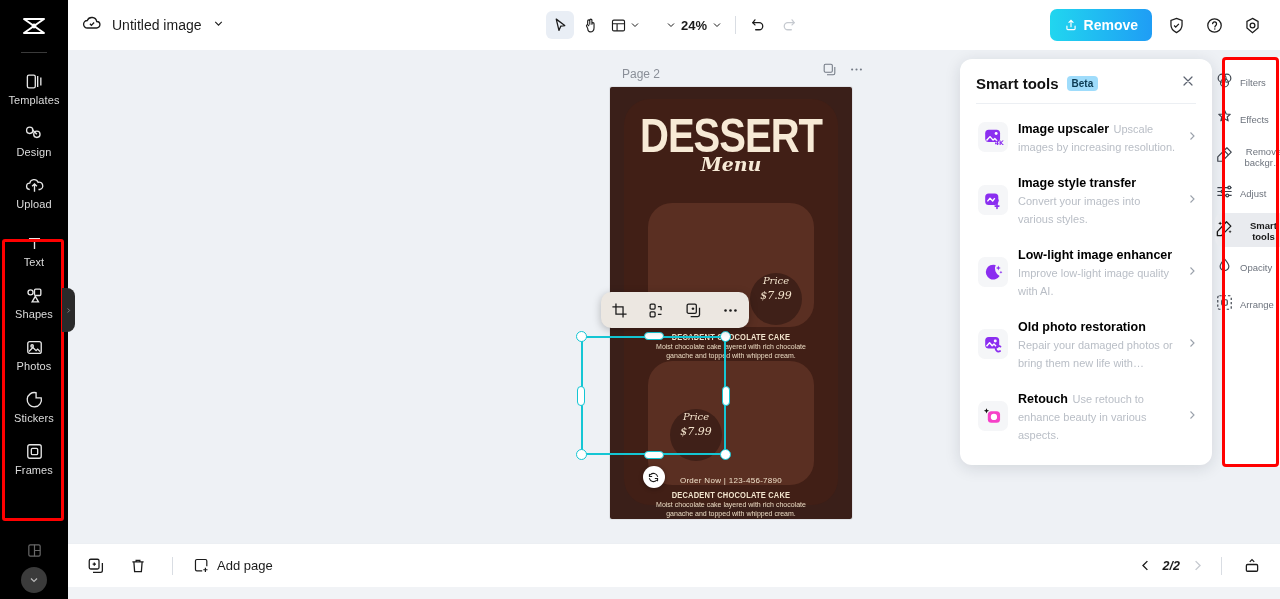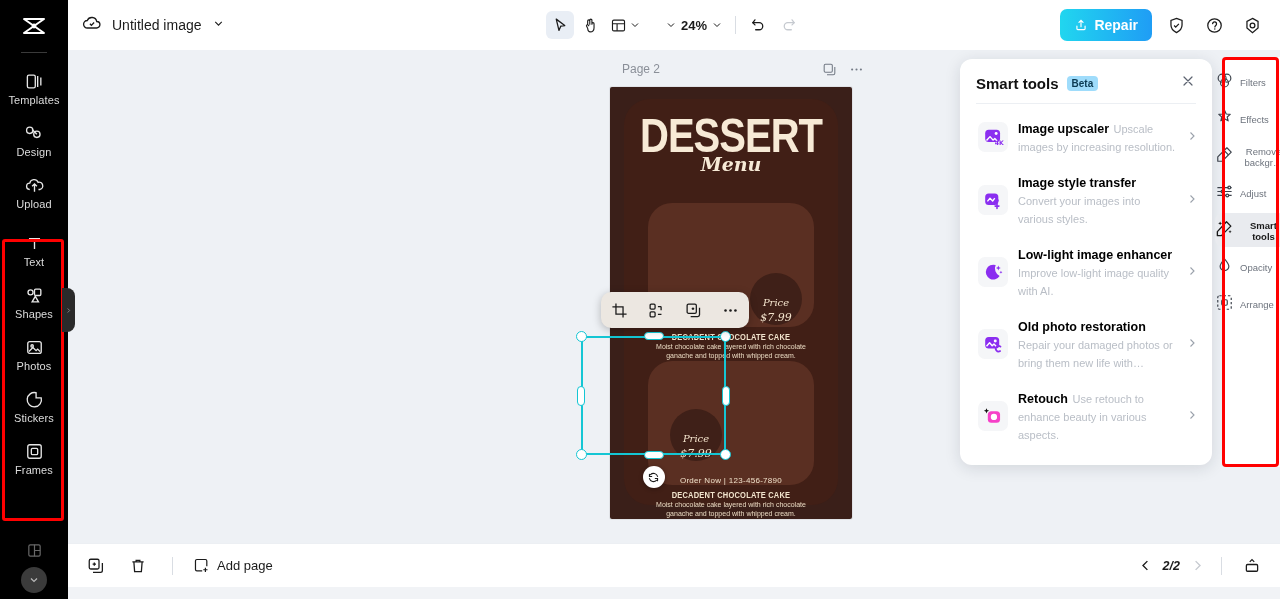--- a/index.html
+++ b/index.html
@@ -71,21 +71,21 @@
   }
   .icon-btn { width: 28px; height: 28px; display:flex; align-items:center; justify-content:center; cursor:pointer; }
 
   
   .canvas-area {
     position: absolute; left: 68px; top: 50px; right: 0; bottom: 44px;
     background: #eef1f5; overflow: hidden;
   }
   .page-head {
     position: absolute; left: 554px; top: 12px; width: 242px;
-    display: flex; align-items: flex-start;
+    display: flex; align-items: flex-end;
   }
   .page-label { font-size: 12px; color: #8a8f98; }
   .page-head-actions { margin-left: auto; display: flex; align-items: center; gap: 12px; }
   .page-card {
     position: absolute; left: 542px; top: 37px; width: 242px; height: 432px;
     background: #3a1f19; border-radius: 2px; overflow: hidden;
     box-shadow: 0 0 0 1px rgba(0,0,0,.06);
   }
   .menu-inner {
     position: absolute; left: 14px; top: 12px; right: 14px; bottom: 14px;
@@ -104,21 +104,21 @@
   }
   .dish-card {
     position: absolute; left: 24px; right: 24px; border-radius: 24px;
     background: #5a2f22;
   }
   .dish-card.one { top: 104px; height: 124px; }
   .dish-card.two { top: 262px; height: 124px; }
   .price-badge {
     position: absolute; width: 52px; height: 52px; border-radius: 50%;
     background: #3f2018; display:flex; flex-direction:column;
-    align-items:center; justify-content:flex-end; color:#f3e3cc;
+    align-items:center; justify-content:flex-start; color:#f3e3cc;
     font-family: "DejaVu Serif", serif; font-style: italic; line-height: 15px;
   }
   .price-badge .p-l { font-size: 10px; }
   .price-badge .p-v { font-size: 11px; }
   .dish-name {
     position: absolute; left: 0; right: 0; text-align: center;
     color: #f2e4cd; font-size: 7.5px; font-weight: 900; letter-spacing: .2px;
     transform: scaleY(1.25);
   }
   .dish-desc {
@@ -396,21 +396,21 @@
         </svg>
       </div>
     </div>
 
     <div class="tb-right">
       <button class="export-btn">
         <svg width="14" height="14" viewBox="0 0 24 24" fill="none" stroke="#fff" stroke-width="2" stroke-linecap="round">
           <path d="M12 15V4M8.5 7.5L12 4l3.5 3.5"></path>
             <path d="M5 14v4.5a1.5 1.5 0 001.5 1.5h11a1.5 1.5 0 001.5-1.5V14"></path>
         </svg>
-        <span>Repair</span>
+        <span>Remove</span>
       </button>
       <span class="icon-btn">
         <svg width="19" height="19" viewBox="0 0 24 24" fill="none" stroke="#1b1b1b" stroke-width="1.6">
           <path d="M12 3l7 2.5v6c0 4.4-3 7.6-7 9.5-4-1.9-7-5.1-7-9.5v-6z"></path>
             <path d="M9 12l2 2 4-4"></path>
         </svg>
       </span>
       <span class="icon-btn">
         <svg width="19" height="19" viewBox="0 0 24 24" fill="none" stroke="#1b1b1b" stroke-width="1.6">
           <circle cx="12" cy="12" r="8.5"></circle>

